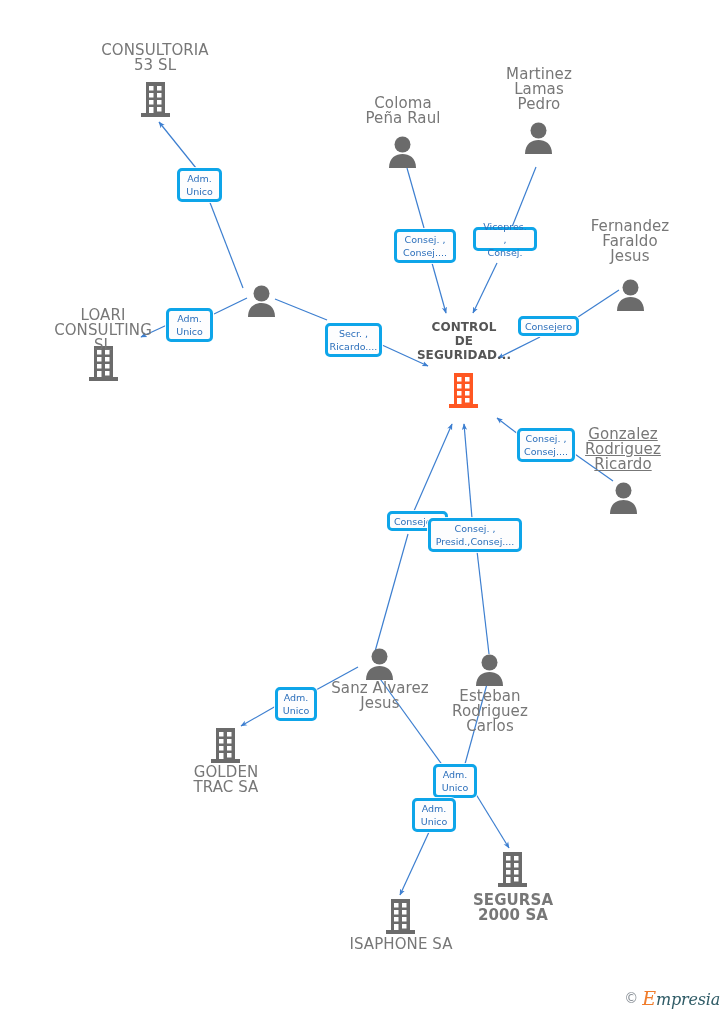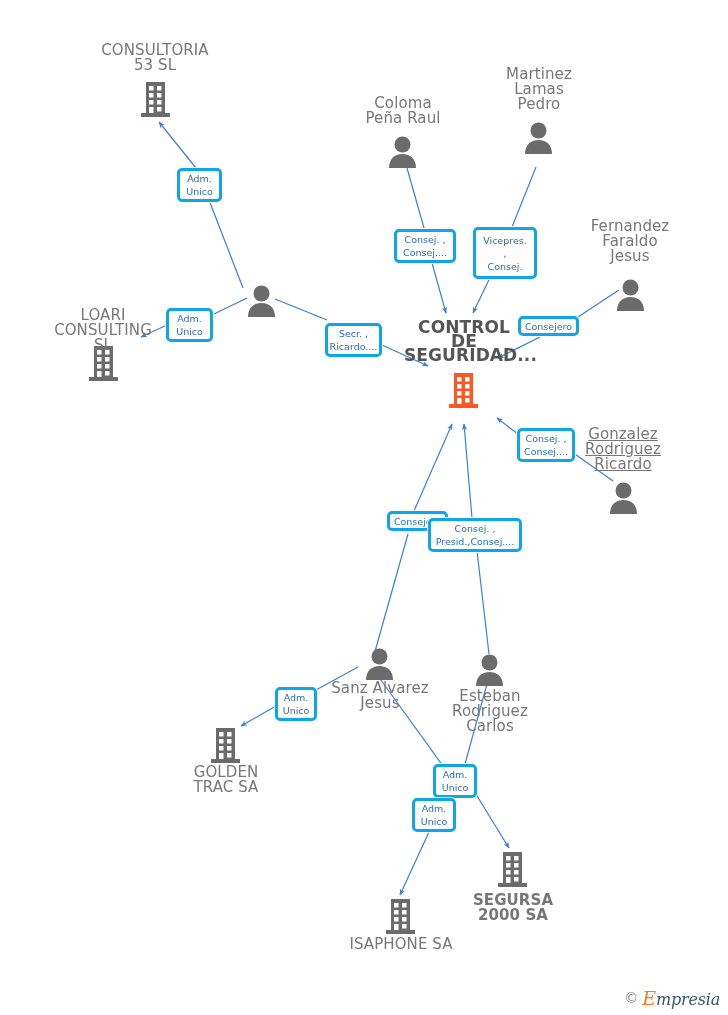--- a/index.html
+++ b/index.html
@@ -34,21 +34,21 @@
     color: #777777;
     font-family: "DejaVu Sans", sans-serif;
     font-size: 15px;
     line-height: 15px;
     white-space: pre-line;
     letter-spacing: 0.1px;
   }
   .node-label.center-label {
     color: #555555;
     font-weight: bold;
-    font-size: 17px;
+    font-size: 12px;
     line-height: 14px;
   }
 
   
   .icon-wrap {
     position: absolute;
   }
   .bld-icon svg, .person-icon svg {
     display: block;
   }
@@ -337,21 +337,21 @@
 
   <div class="role-box" style="left:166px; top:308px; width:47px; height:34px;">Adm.
 Unico</div>
 
   <div class="role-box" style="left:325px; top:323px; width:57px; height:34px;">Secr. ,
 Ricardo....</div>
 
   <div class="role-box" style="left:394px; top:229px; width:62px; height:34px;">Consej. ,
 Consej....</div>
 
-  <div class="role-box" style="left:473px; top:227px; width:64px; height:52px;">Vicepres. ,
+  <div class="role-box" style="left:473px; top:227px; width:64px; height:24px;">Vicepres. ,
 Consej.</div>
 
   <div class="role-box" style="left:518px; top:316px; width:61px; height:20px;">Consejero</div>
 
   <div class="role-box" style="left:517px; top:428px; width:58px; height:34px;">Consej. ,
 Consej....</div>
 
   <div class="role-box" style="left:387px; top:511px; width:61px; height:20px;">Consejero</div>
 
   <div class="role-box" style="left:428px; top:518px; width:94px; height:34px;">Consej. ,

